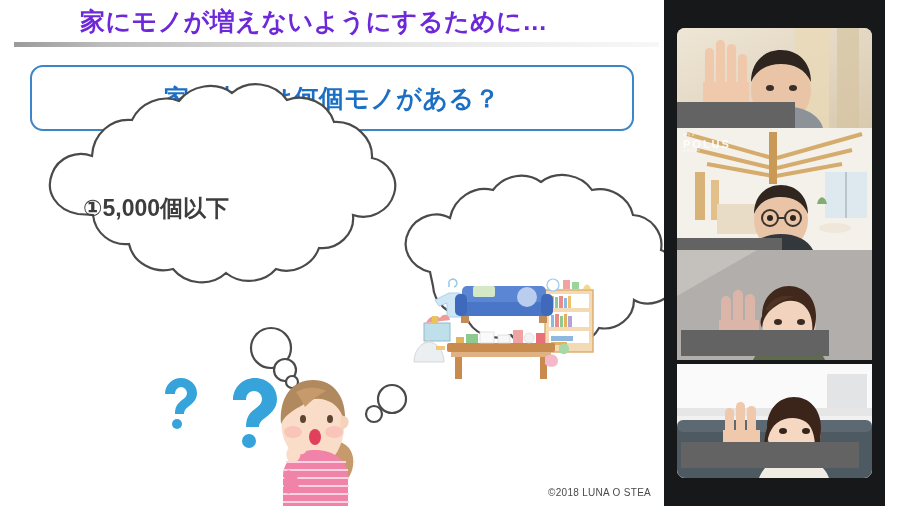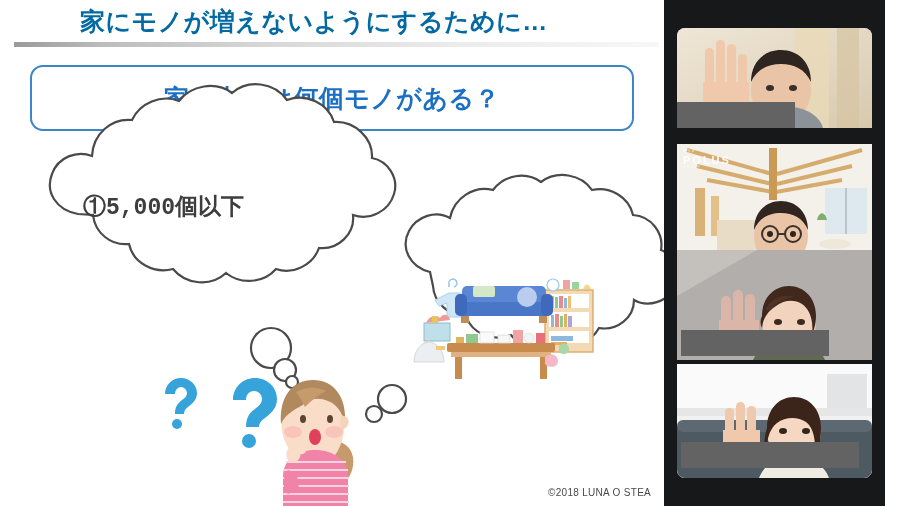--- a/index.html
+++ b/index.html
@@ -4,36 +4,36 @@
 <style>
   html,body{margin:0;padding:0;background:#fff;}
   body{width:900px;height:506px;overflow:hidden;
        font-family:"Liberation Sans","DejaVu Sans",sans-serif;}
   .stage{position:relative;width:900px;height:506px;background:#ffffff;}
 
   
   .slide{position:absolute;left:0;top:0;width:664px;height:506px;background:#fff;overflow:hidden;}
 
   .slide-title{position:absolute;left:80px;top:4px;width:570px;height:34px;
-      font-size:25px;font-weight:700;color:#0369a1;letter-spacing:.5px;
+      font-size:25px;font-weight:700;color:#6d28d9;letter-spacing:.5px;
       white-space:nowrap;line-height:34px;}
 
   .title-rule{position:absolute;left:14px;top:42px;width:645px;height:5px;
       background:linear-gradient(90deg,#9a9a9a 0%,#bdbdbd 14%,#d8d8d8 40%,#ececec 70%,#f7f7f7 100%);}
 
   .q-box{position:absolute;left:30px;top:65px;width:600px;height:62px;
       border:2px solid #3a86c8;border-radius:13px;background:#fff;
       display:flex;align-items:center;justify-content:center;}
   .q-box-text{font-size:25px;font-weight:700;color:#1b6fc4;letter-spacing:.5px;white-space:nowrap;}
 
   
   .cloud-svg{position:absolute;left:0;top:0;width:664px;height:506px;pointer-events:none;}
 
   .opts{position:absolute;left:83px;top:192px;width:280px;}
-  .opt{font-size:23px;font-weight:700;color:#3d3d3d;line-height:32px;white-space:nowrap;font-family:Liberation Mono, monospace;}
+  .opt{font-size:23px;font-weight:700;color:#3d3d3d;line-height:32px;white-space:nowrap;}
 
   .copyright{position:absolute;left:548px;top:487px;font-size:10px;color:#4a4a4a;letter-spacing:.3px;}
 
   
   .video-panel{position:absolute;left:664px;top:0;width:221px;height:506px;background:#17181a;}
   .tile{position:absolute;left:13px;width:195px;overflow:hidden;background:#cfcfcf;}
   .tile-img{position:absolute;inset:0;}
   .namebar{position:absolute;left:0;height:26px;background:#636363;}
   .tile.active{outline:2px solid #4ddb6f;outline-offset:-2px;}
   .polus{position:absolute;left:6px;top:6px;color:#fff;font-size:11px;font-weight:700;
@@ -236,21 +236,21 @@
           <rect x="50" y="16" width="9" height="46" rx="4.5"></rect>
           <rect x="61" y="26" width="9" height="36" rx="4.5"></rect>
           <path d="M26 54h46v24a12 12 0 0 1-12 12H38a12 12 0 0 1-12-12z"></path>
         </g>
 
         <path d="M62 100c4-14 20-22 42-22s38 8 42 22z" fill="#8d9298"></path>
       </svg>
       <div class="namebar" style="bottom:0;width:118px;"></div>
     </div>
 
-    <div class="tile" style="top:128px;height:136px;margin-top:16px;">
+    <div class="tile" style="top:128px;height:136px;">
       <svg class="tile-img" viewBox="0 0 195 122" preserveAspectRatio="none">
         <rect width="195" height="122" fill="#f4f1ea"></rect>
 
         <g stroke="#d2a560" stroke-width="4" fill="none" opacity=".9">
           <path d="M10 6L95 30"></path>
             <path d="M185 6L100 30"></path>
           <path d="M20 22L95 40"></path>
             <path d="M175 22L100 40"></path>
           <path d="M30 36L96 48"></path>
             <path d="M165 36L99 48"></path>

